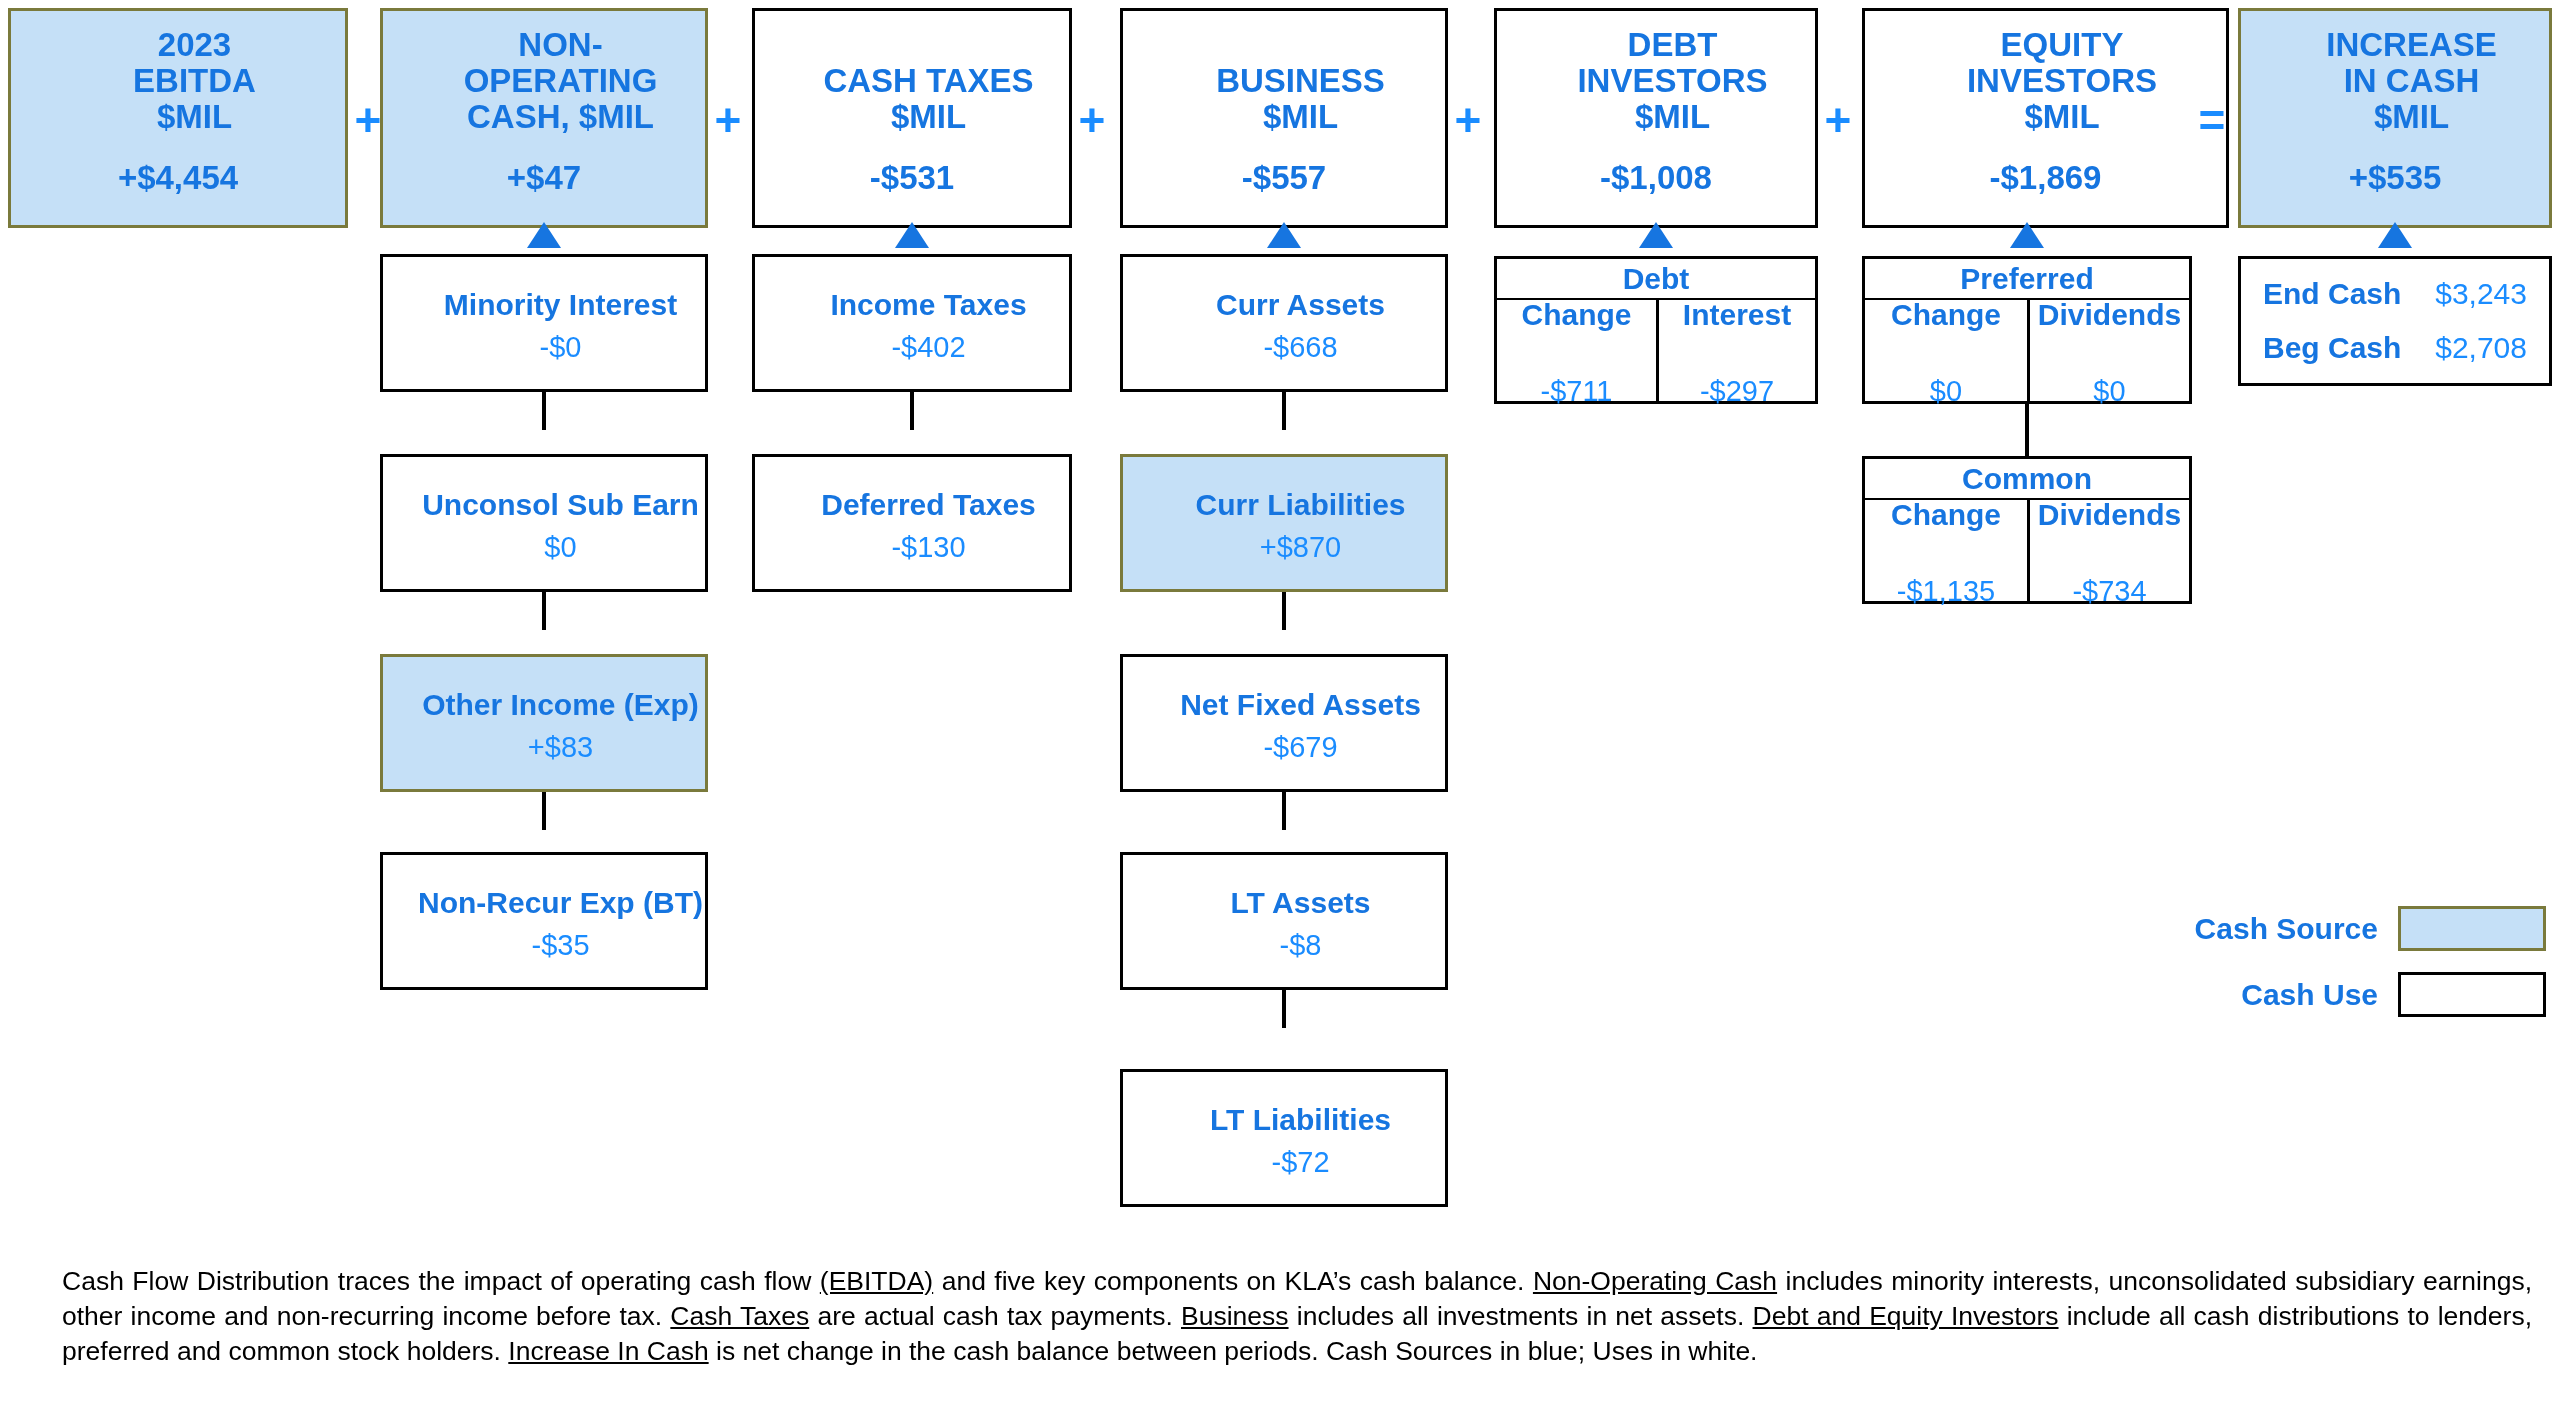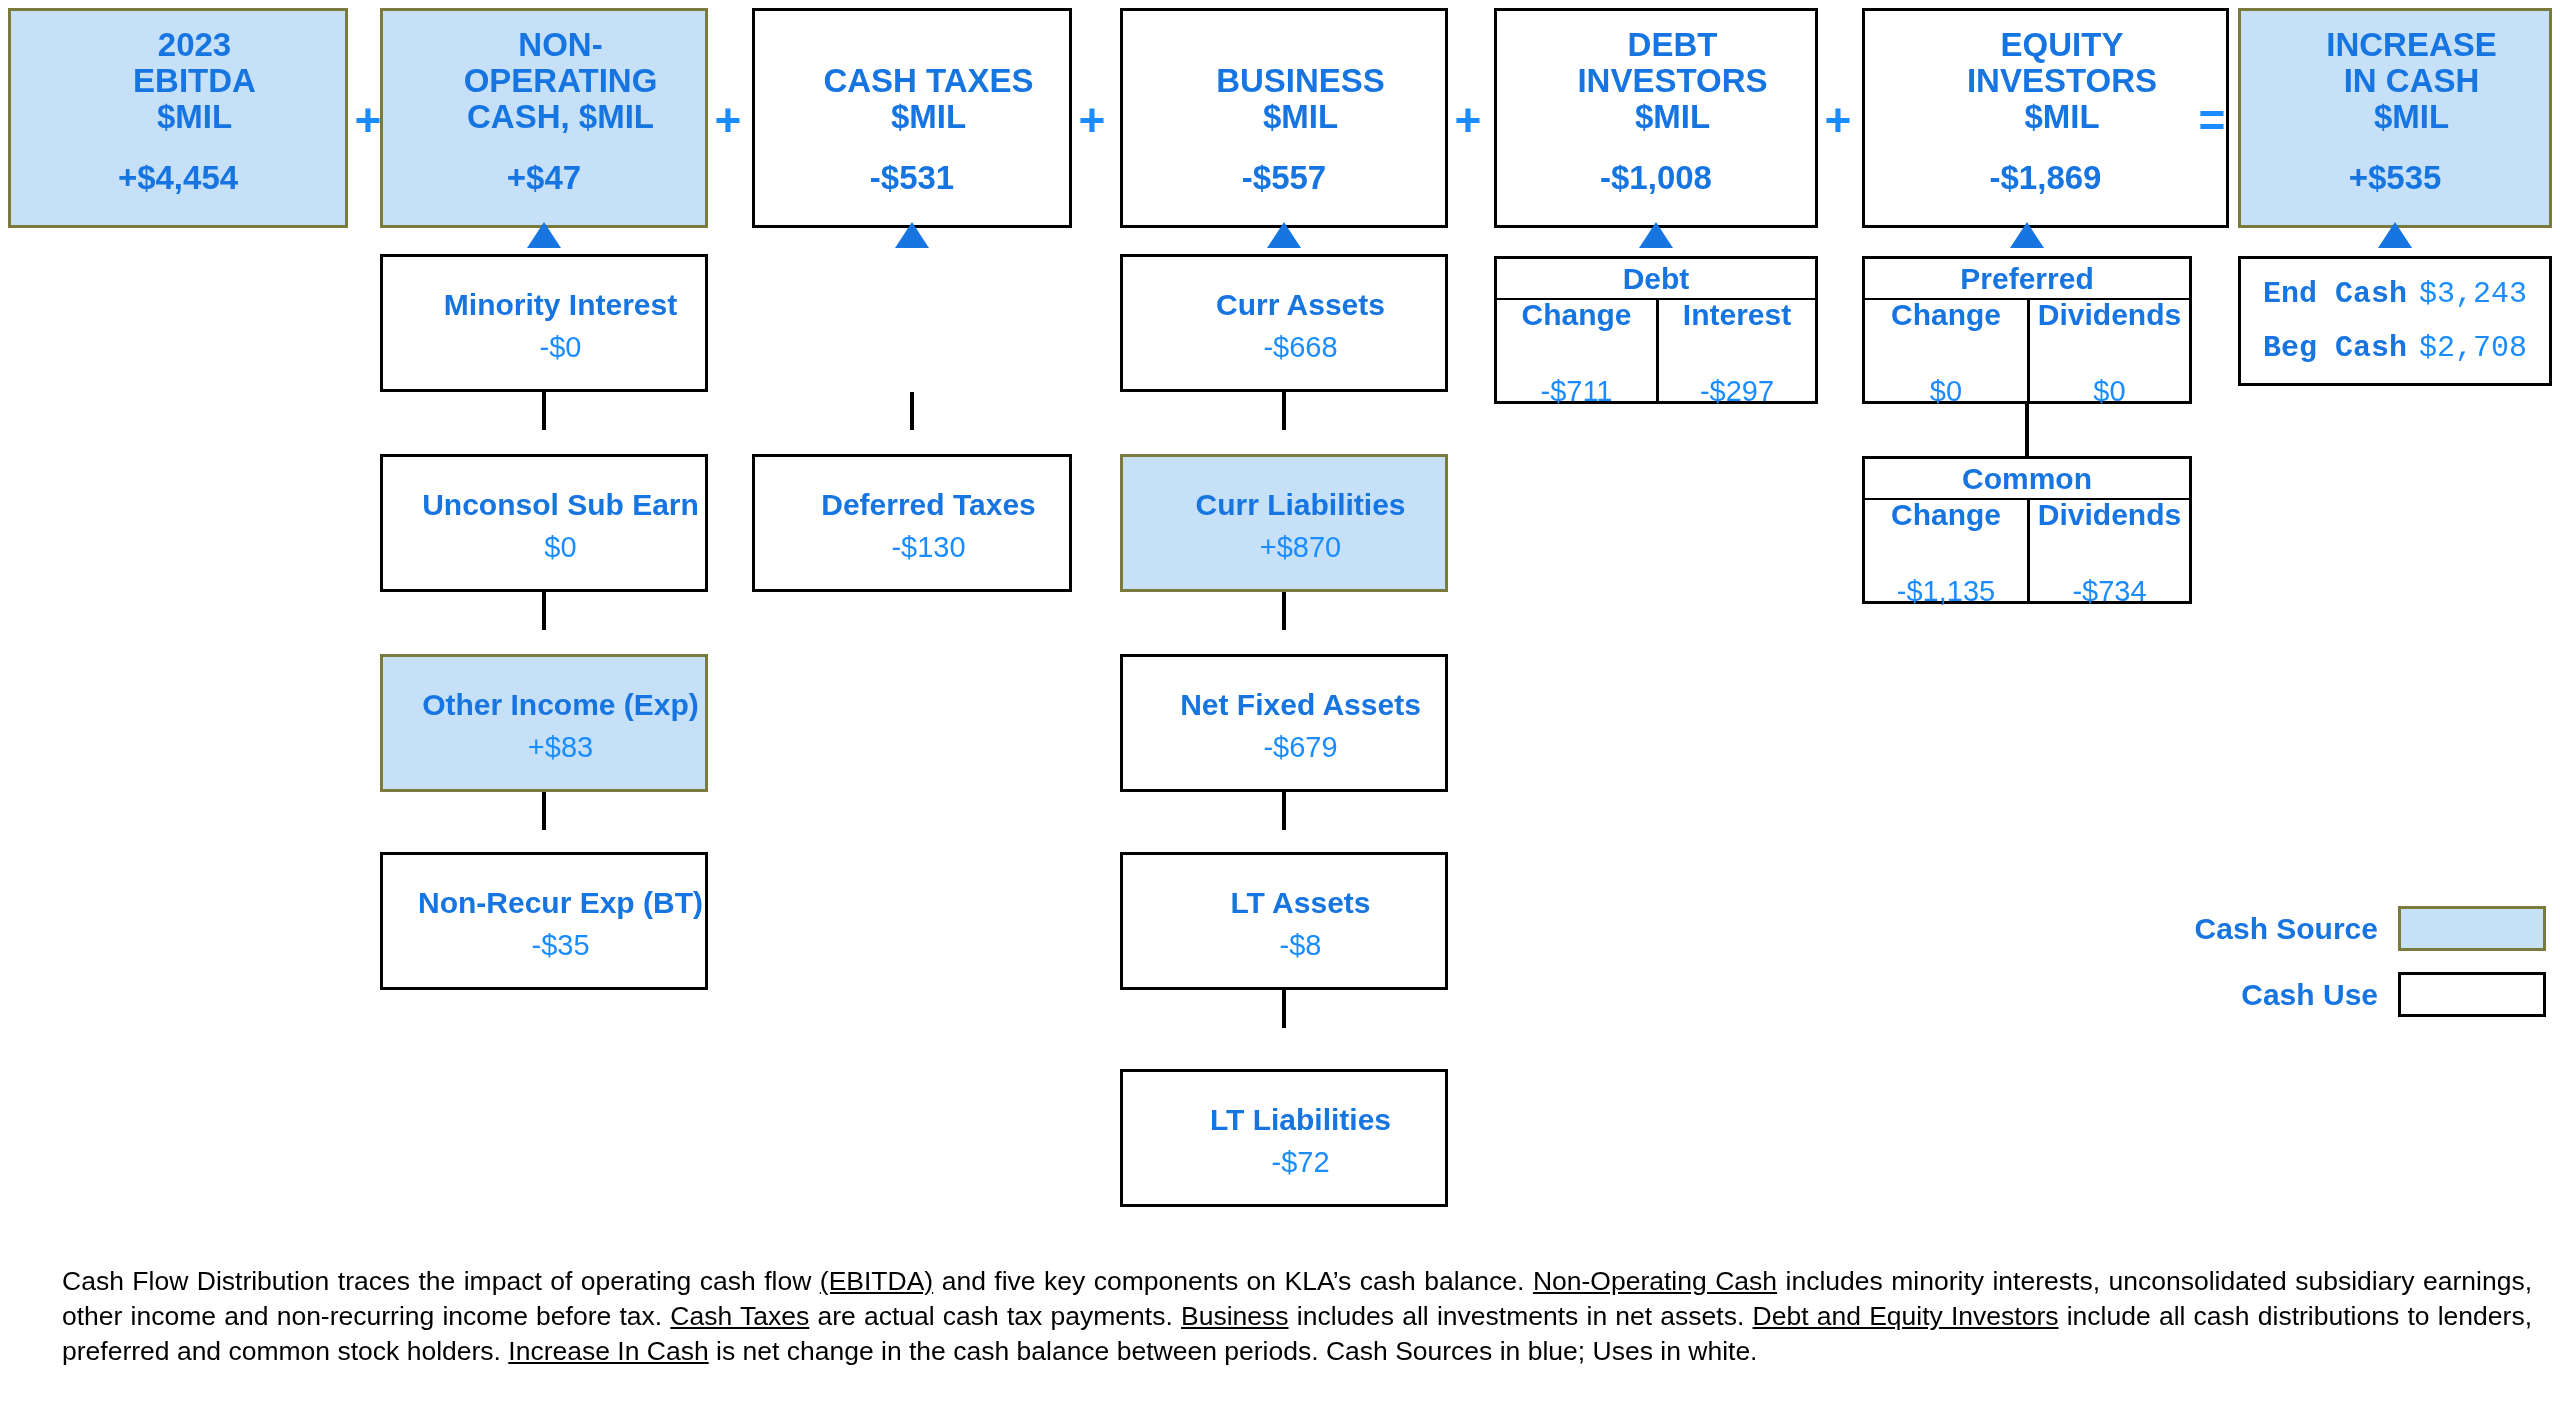--- a/index.html
+++ b/index.html
@@ -336,20 +336,24 @@
     <div class="lbl">Other Income (Exp)</div>
     <div class="val">+$83</div>
   </div>
   <div class="conn" style="left:542px; top:792px; height:38px;"></div>
 
   <div class="box chain" style="left:380px; top:852px; width:328px;">
     <div class="lbl">Non-Recur Exp (BT)</div>
     <div class="val">-$35</div>
   </div>
 
+  <div class="box chain" style="left:752px; top:254px; width:320px;">
+    <div class="lbl">Income Taxes</div>
+    <div class="val">-$402</div>
+  </div>
   <div class="conn" style="left:910px; top:392px; height:38px;"></div>
 
   <div class="box chain" style="left:752px; top:454px; width:320px;">
     <div class="lbl">Deferred Taxes</div>
     <div class="val">-$130</div>
   </div>
 
   <div class="box chain" style="left:1120px; top:254px; width:328px;">
     <div class="lbl">Curr Assets</div>
     <div class="val">-$668</div>
@@ -415,21 +419,21 @@
         <div class="ch">Change</div>
         <div class="cv">-$1,135</div>
       </div>
       <div class="sub-cell">
         <div class="ch">Dividends</div>
         <div class="cv">-$734</div>
       </div>
     </div>
   </div>
 
-  <div class="cashbox" style="left:2238px; top:256px; width:314px; height:130px;font-family:Liberation Mono, monospace;">
+  <div class="cashbox" style="left:2238px; top:256px; width:314px; height:130px;">
     <div class="cashrow">
       <span class="cl">End Cash</span>
       <span class="cr">$3,243</span>
     </div>
     <div class="cashrow">
       <span class="cl">Beg Cash</span>
       <span class="cr">$2,708</span>
     </div>
   </div>
 

